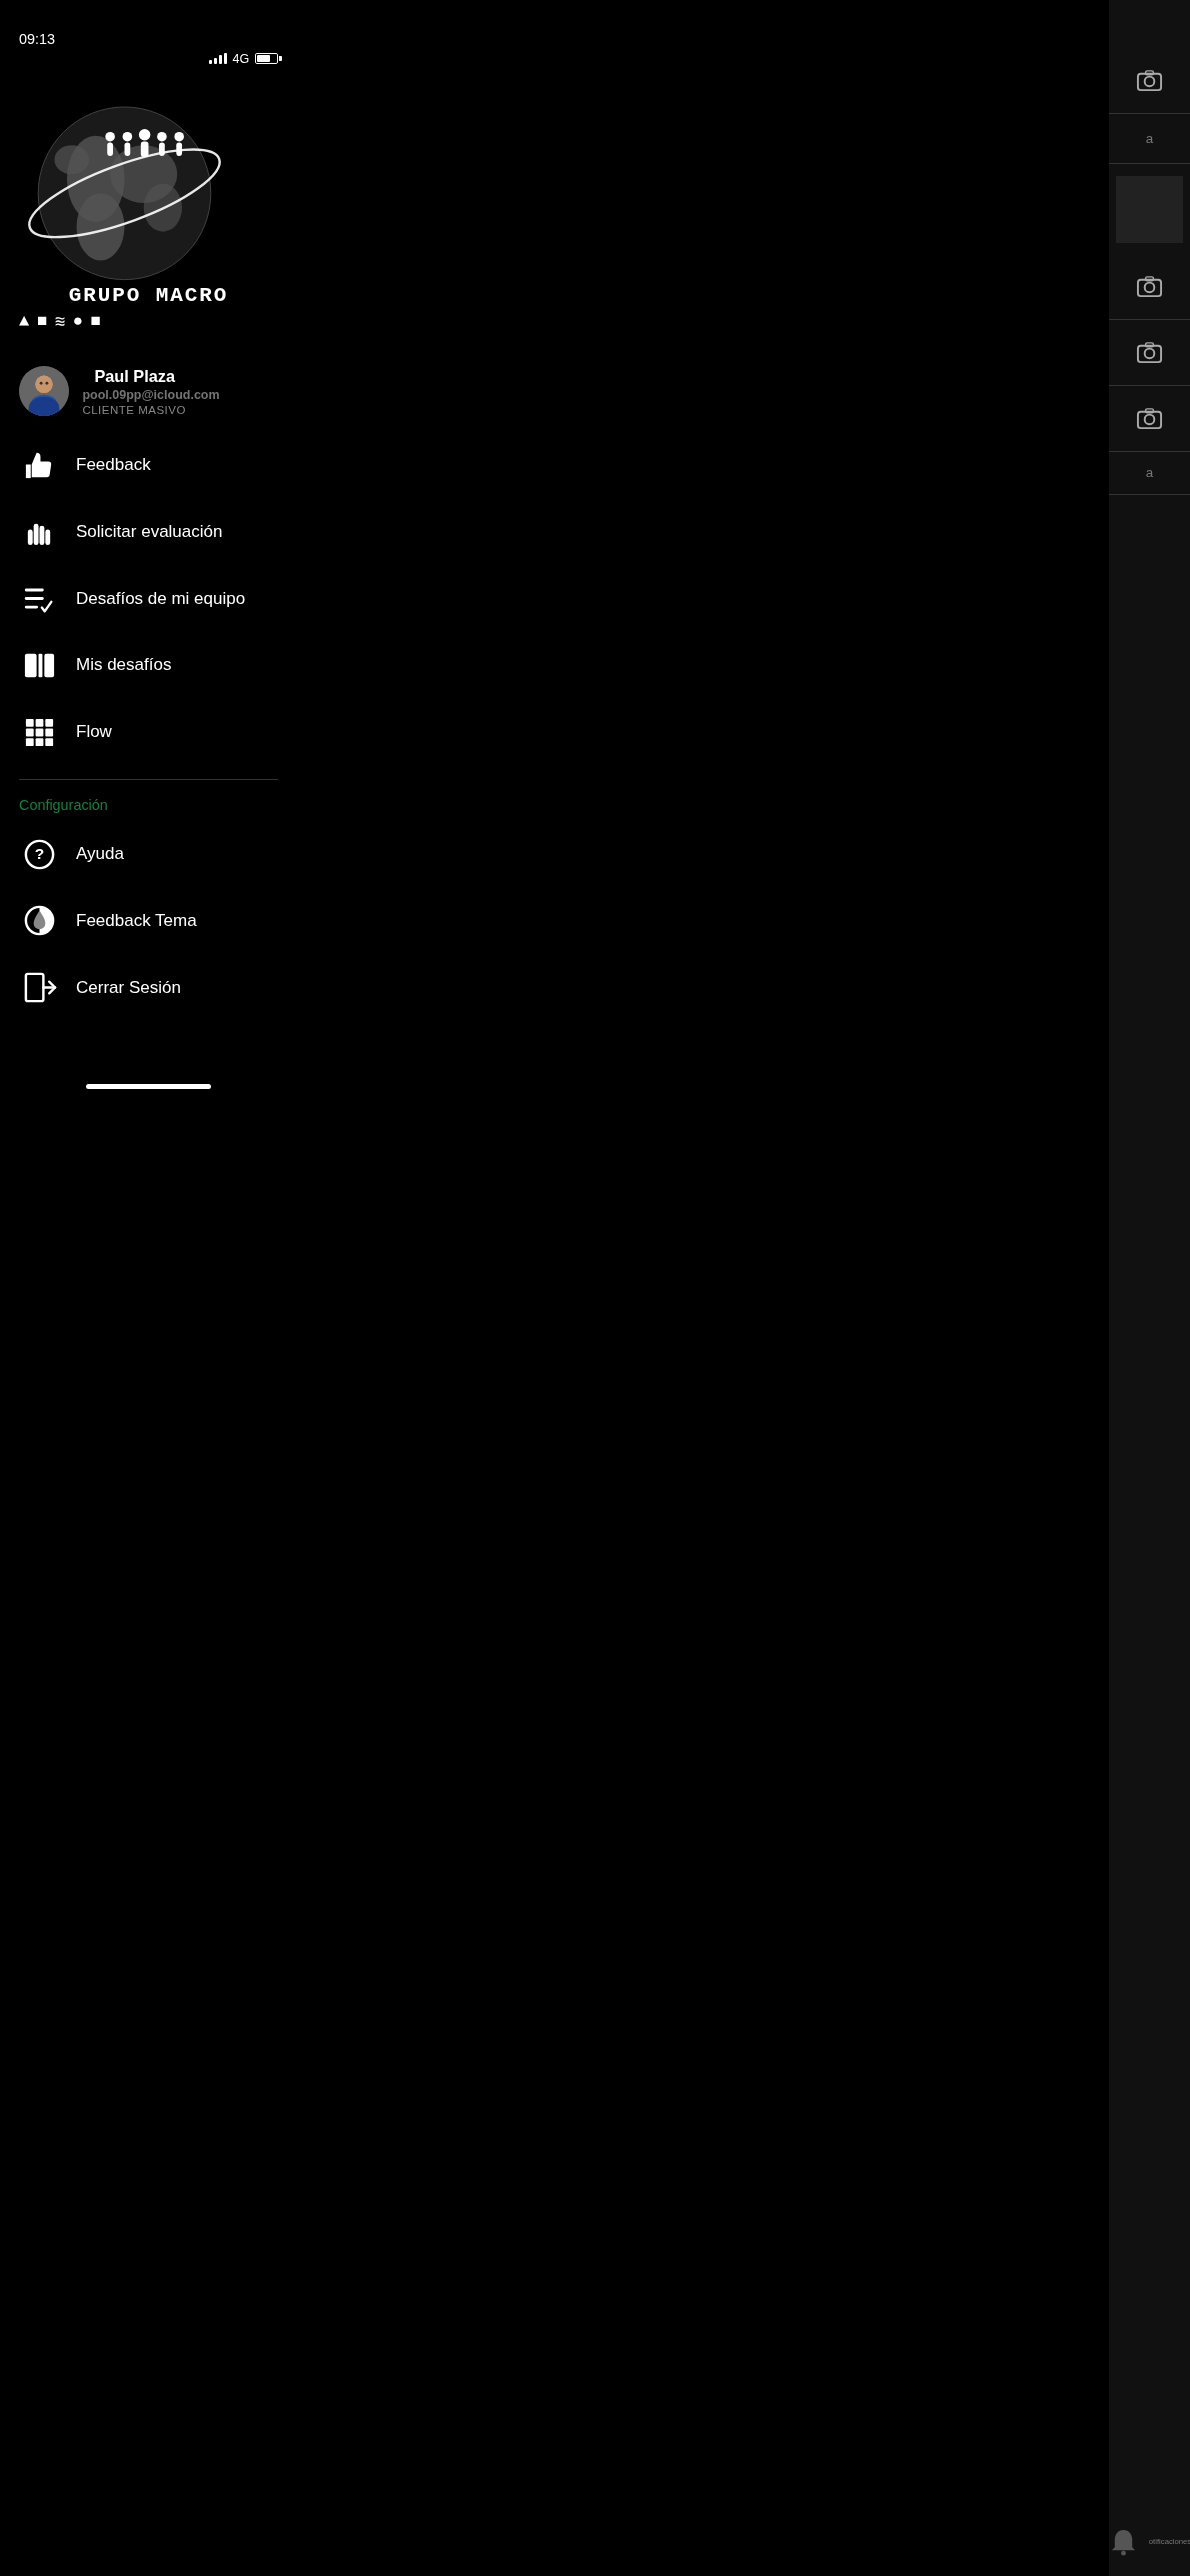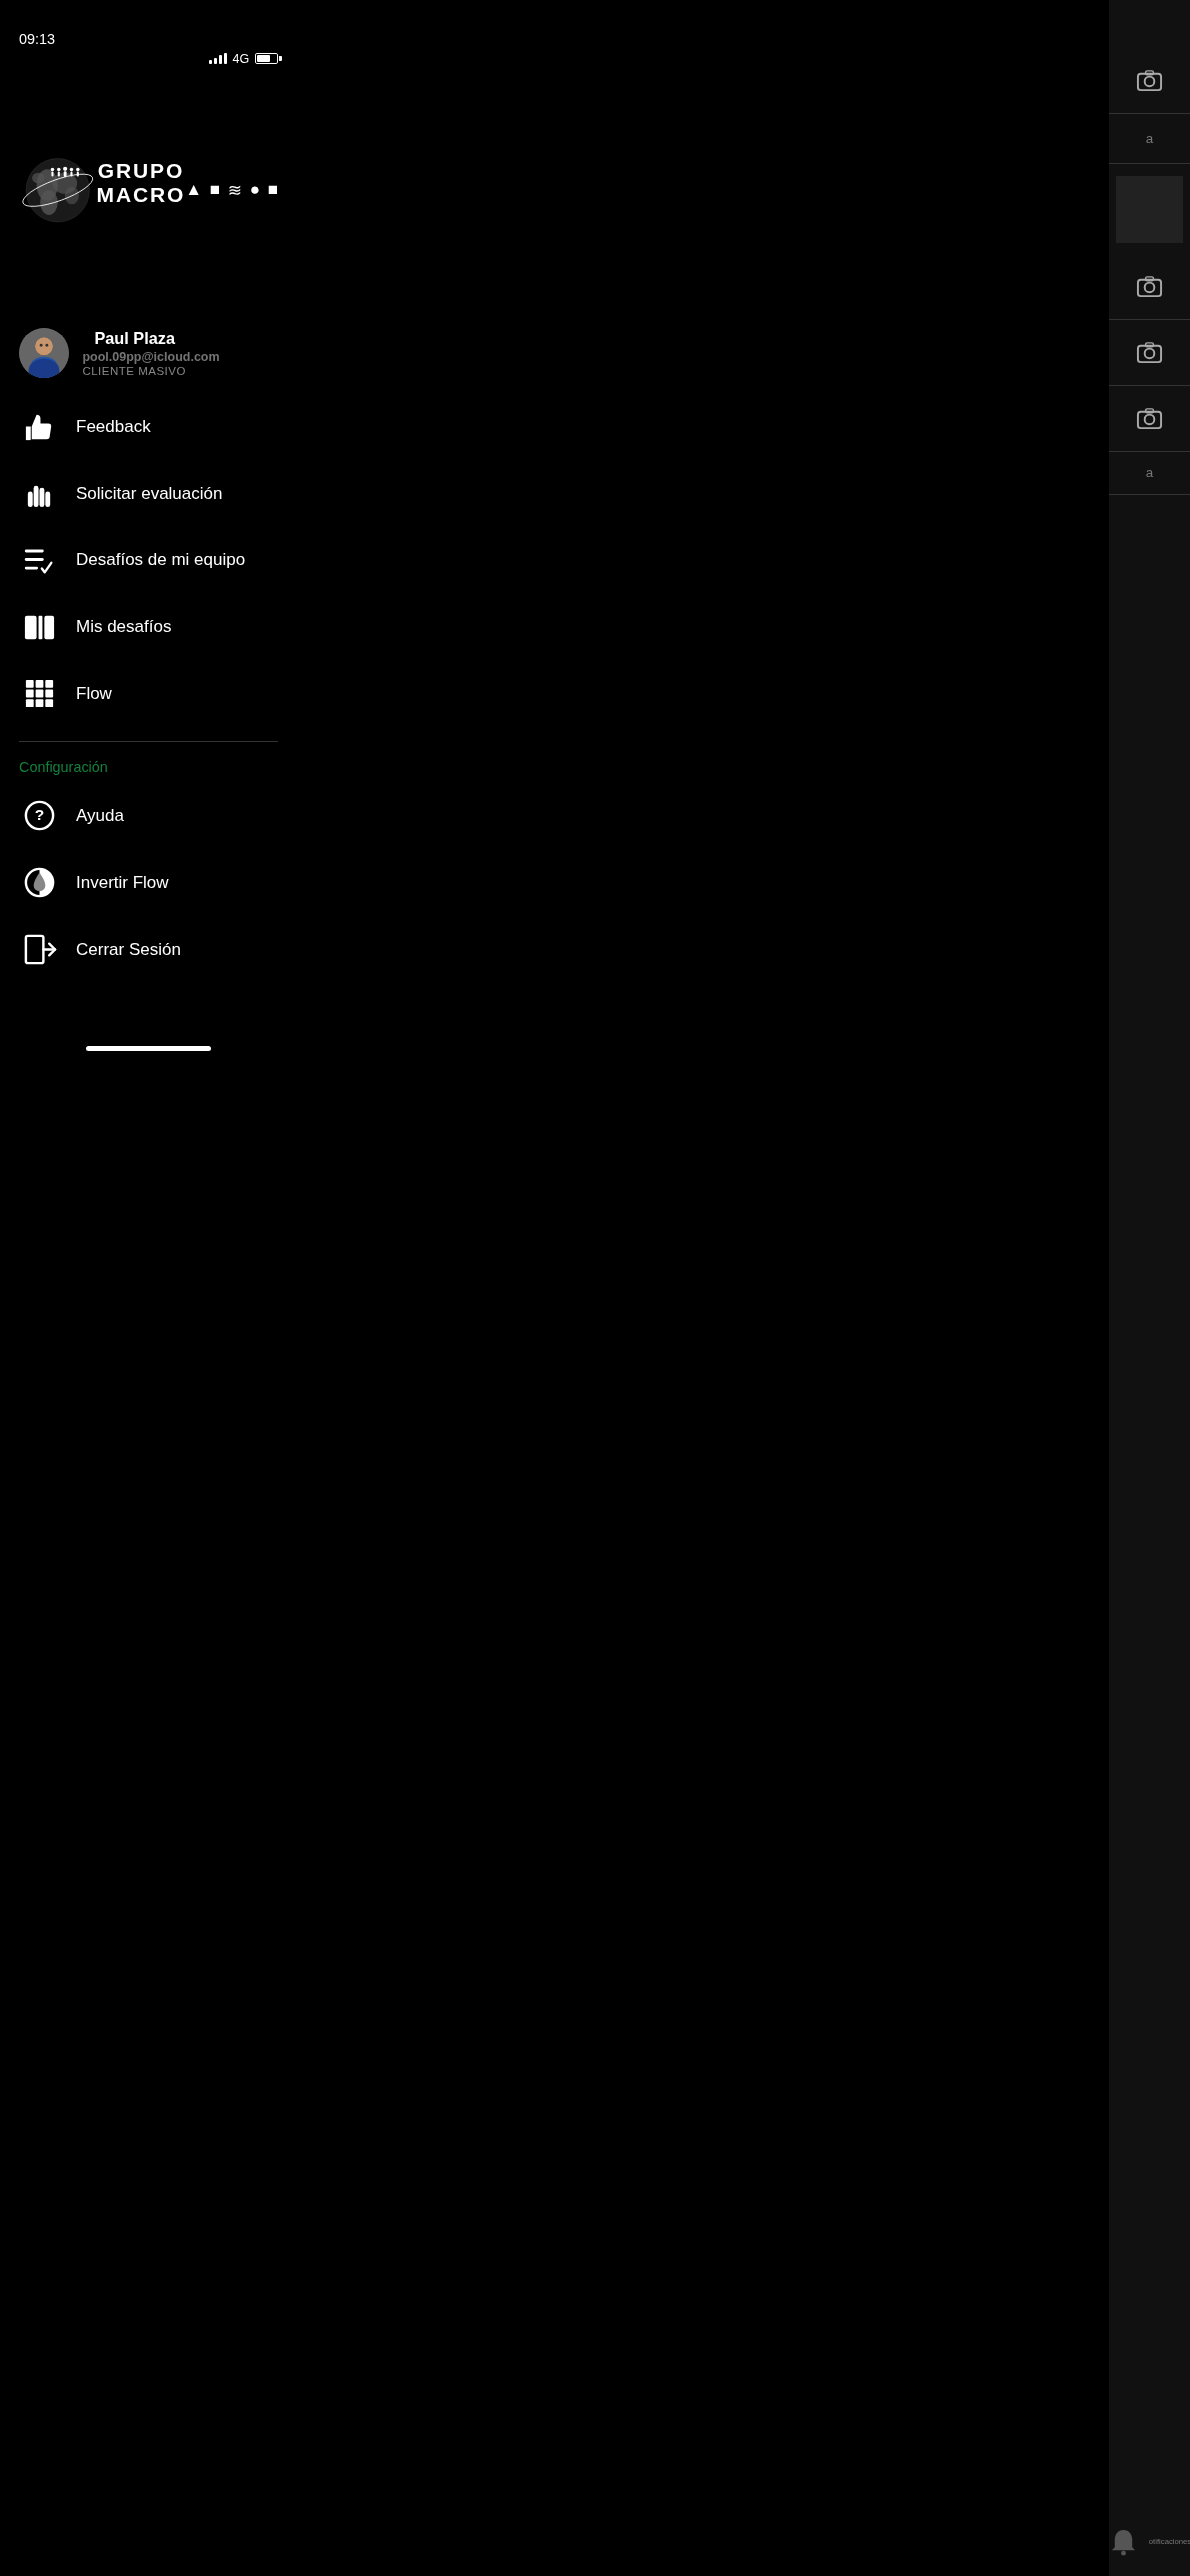--- a/index.html
+++ b/index.html
@@ -70,23 +70,23 @@
 
     .battery-fill {
       background: #fff;
       height: 100%;
       width: 70%;
       border-radius: 1px;
     }
 
     .logo-section {
       display: flex;
-      flex-direction: row;
-      align-items: center;
+      flex-direction: column;
       padding: 9.6px 19px 19px;
+      font-family: Liberation Mono, monospace;
     }
 
     .globe-container {
       width: 211px;
       height: 211px;
       position: relative;
       display: flex;
       align-items: center;
       justify-content: center;
     }
@@ -393,21 +393,21 @@
     <li class="menu-item">
       <div class="menu-icon">
         <svg width="35" height="35" viewBox="0 0 36 36" xmlns="http://www.w3.org/2000/svg">
           <circle cx="18" cy="18" r="14" fill="none" stroke="white" stroke-width="2.5"></circle>
 
           <path d="M18 4 A14 14 0 0 1 18 32 Z" fill="white"></path>
 
           <path d="M18 8 C18 8 12 16 12 21 A6 6 0 0 0 24 21 C24 16 18 8 18 8Z" fill="#888"></path>
         </svg>
       </div>
-      <span class="menu-label">Invertir Flow</span>
+      <span class="menu-label">Feedback Tema</span>
     </li>
 
     <li class="menu-item">
       <div class="menu-icon">
         <svg width="35" height="35" viewBox="0 0 36 36" fill="none" xmlns="http://www.w3.org/2000/svg">
 
           <rect x="4" y="4" width="18" height="28" rx="2" stroke="white" stroke-width="2.5"></rect>
           <line x1="22" y1="18" x2="34" y2="18" stroke="white" stroke-width="2.5" stroke-linecap="round"></line>
           <polyline points="28,12 34,18 28,24" stroke="white" stroke-width="2.5" stroke-linecap="round" stroke-linejoin="round"></polyline>
         </svg>

